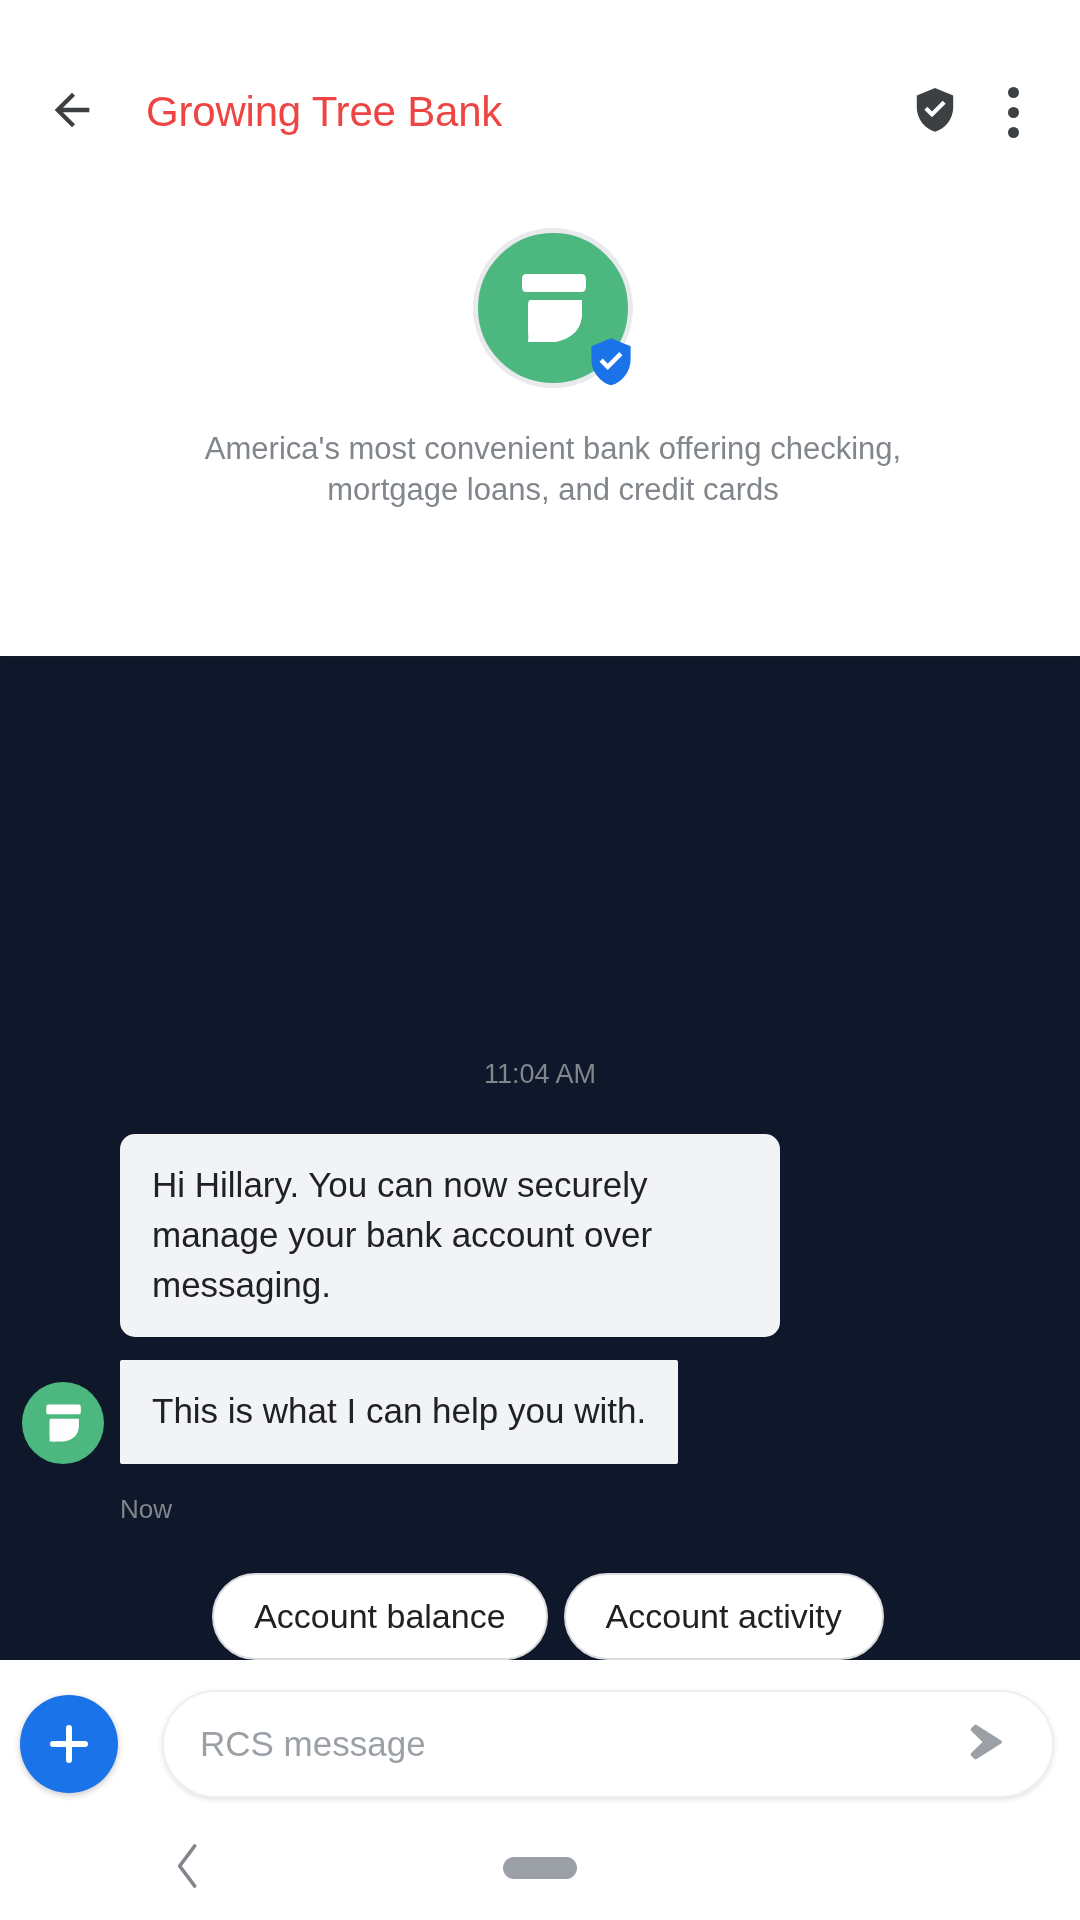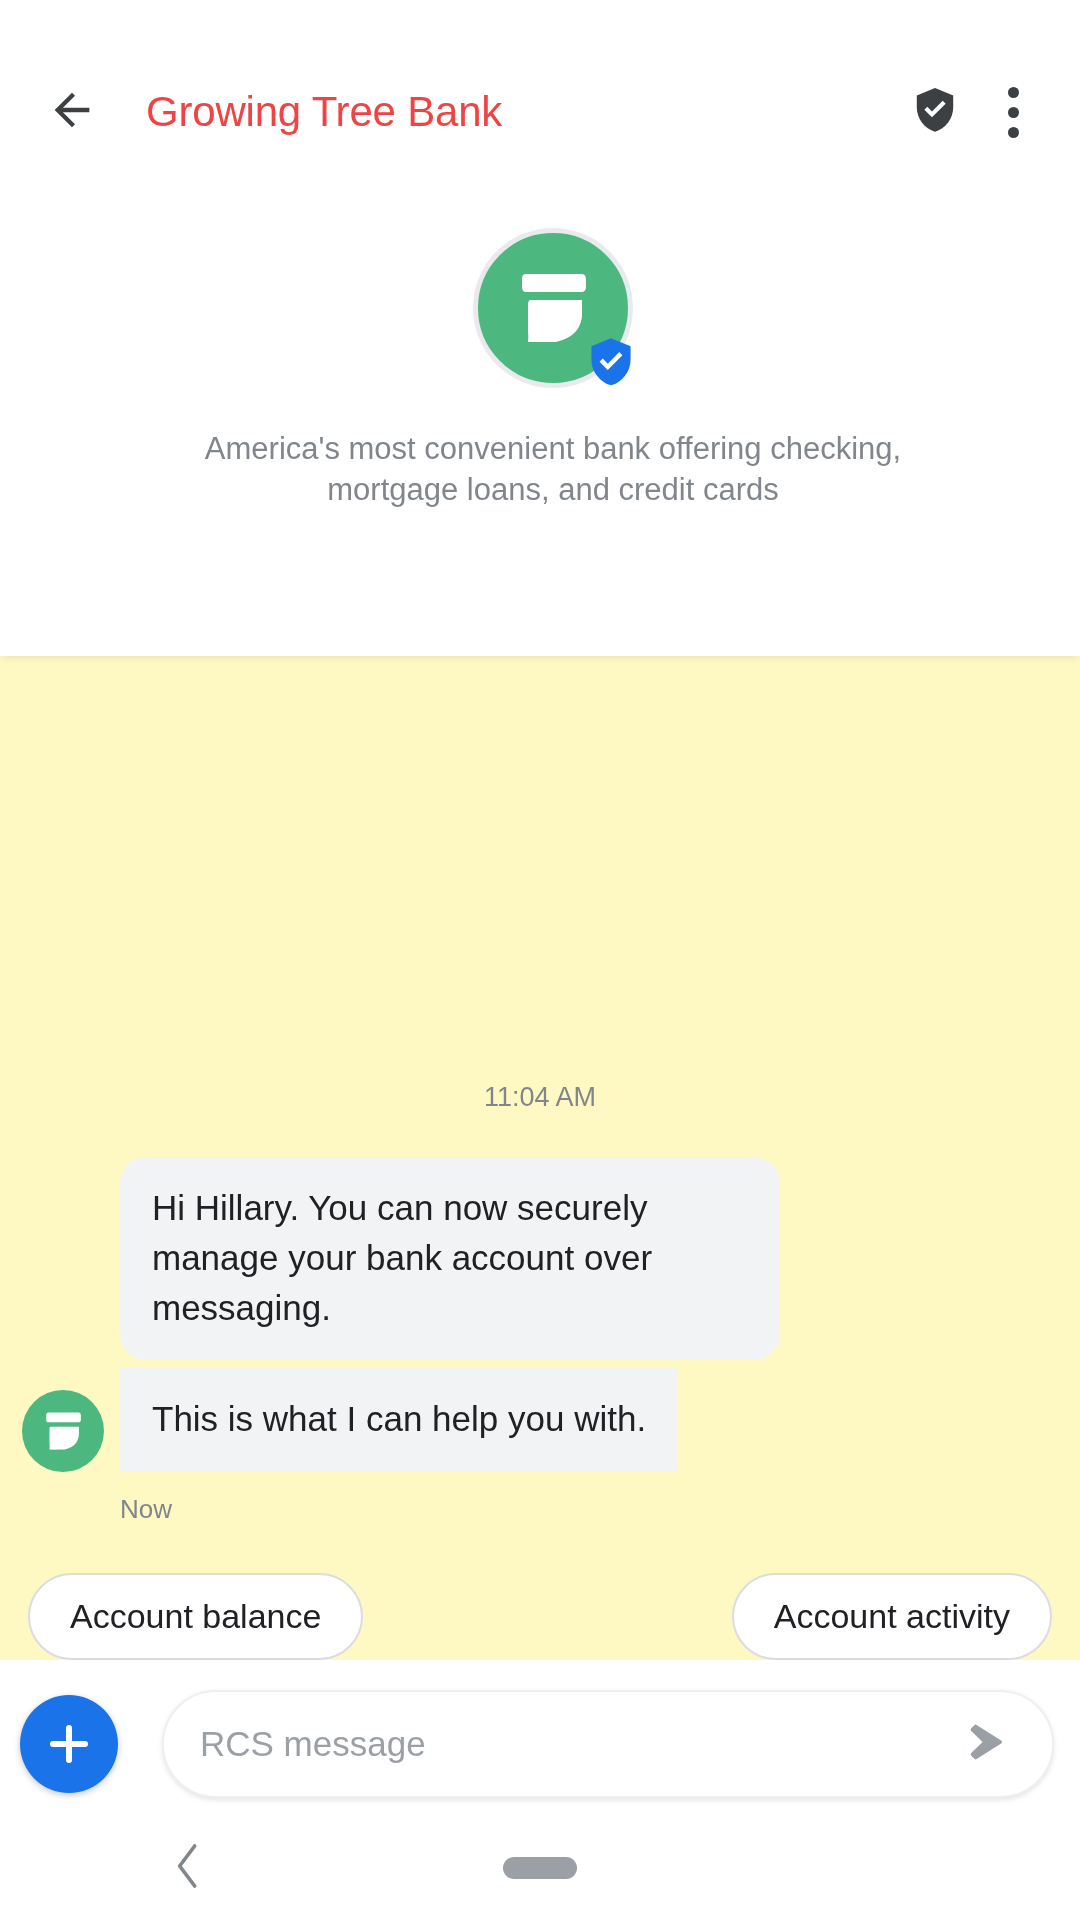--- a/index.html
+++ b/index.html
@@ -134,21 +134,21 @@
     text-align: center;
     font-size: 31px;
     line-height: 1.33;
     color: #80868B;
   }
 
   
   .thread {
     flex: 1 1 auto;
     position: relative;
-    background: #fef9c3;
+    background: #0f172a;
     display: flex;
     flex-direction: column;
     justify-content: flex-end;
     padding: 0 0 0 0;
     overflow: hidden;
   }
 
   .day-time {
     text-align: center;
     font-size: 27px;
@@ -189,34 +189,34 @@
   .bubble {
     background: #F1F3F4;
     color: #202124;
     font-size: 35px;
     line-height: 1.42;
     padding: 26px 32px 28px 32px;
     border-radius: 2px;
     max-width: 660px;
   }
 
-  .bubble.first { border-radius: 26px; margin-bottom: 8px; }
+  .bubble.first { border-radius: 15px; margin-bottom: 23px; }
 
   .timestamp-now {
     font-size: 26px;
     color: #80868B;
-    margin-top: 22px;
+    margin-top: 30px;
   }
 
   
   .chips {
     display: flex;
-    justify-content: space-between;
+    justify-content: center;
     gap: 16px;
-    padding: 48px 28px 0 28px;
+    padding: 48px 12px 0 28px;
   }
 
   .chip {
     border: 2px solid #DADCE0;
     border-radius: 48px;
     padding: 22px 40px;
     font-size: 34px;
     color: #202124;
     background: #ffffff;
     white-space: nowrap;

